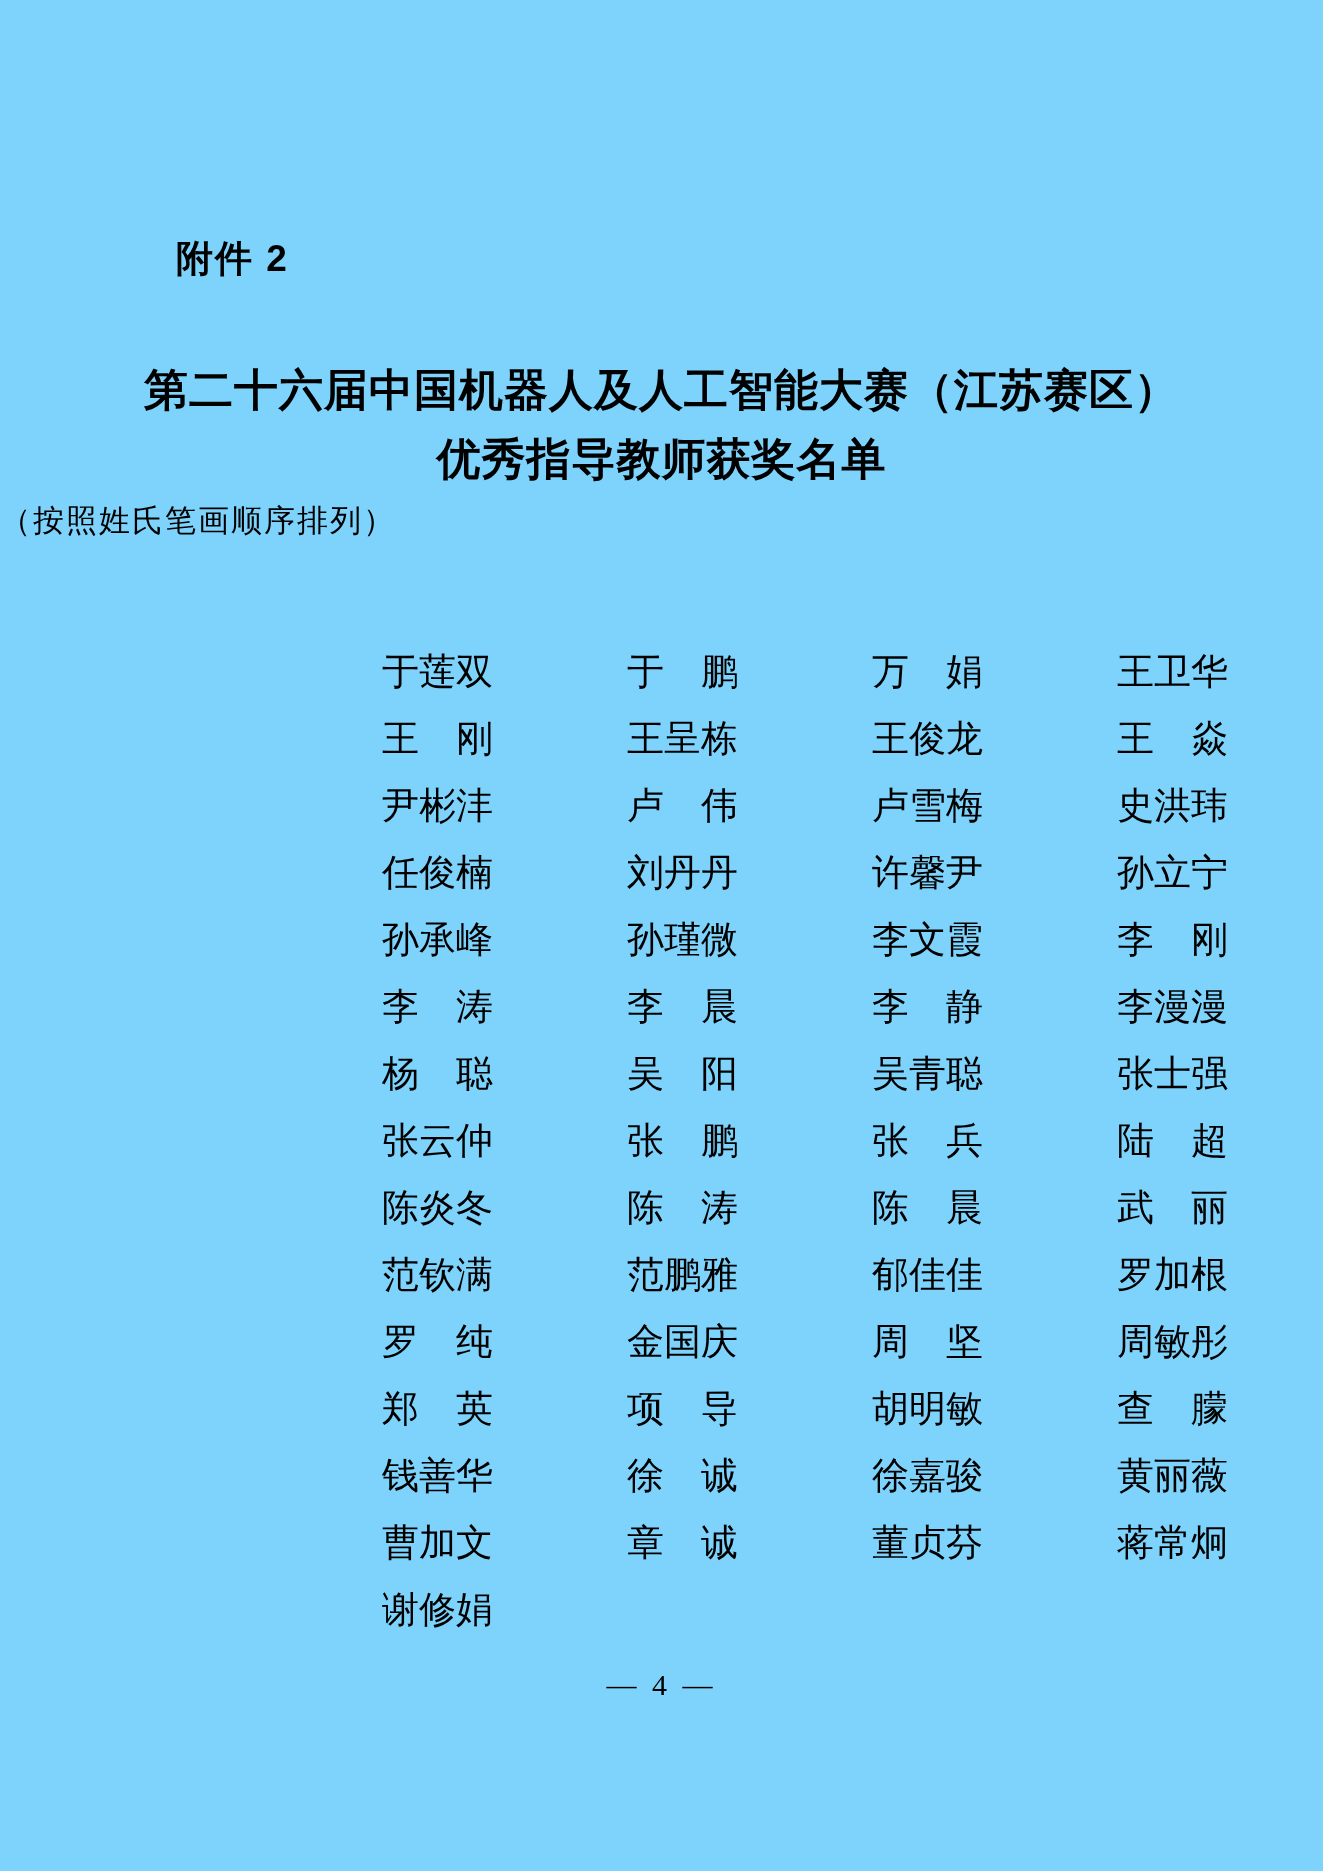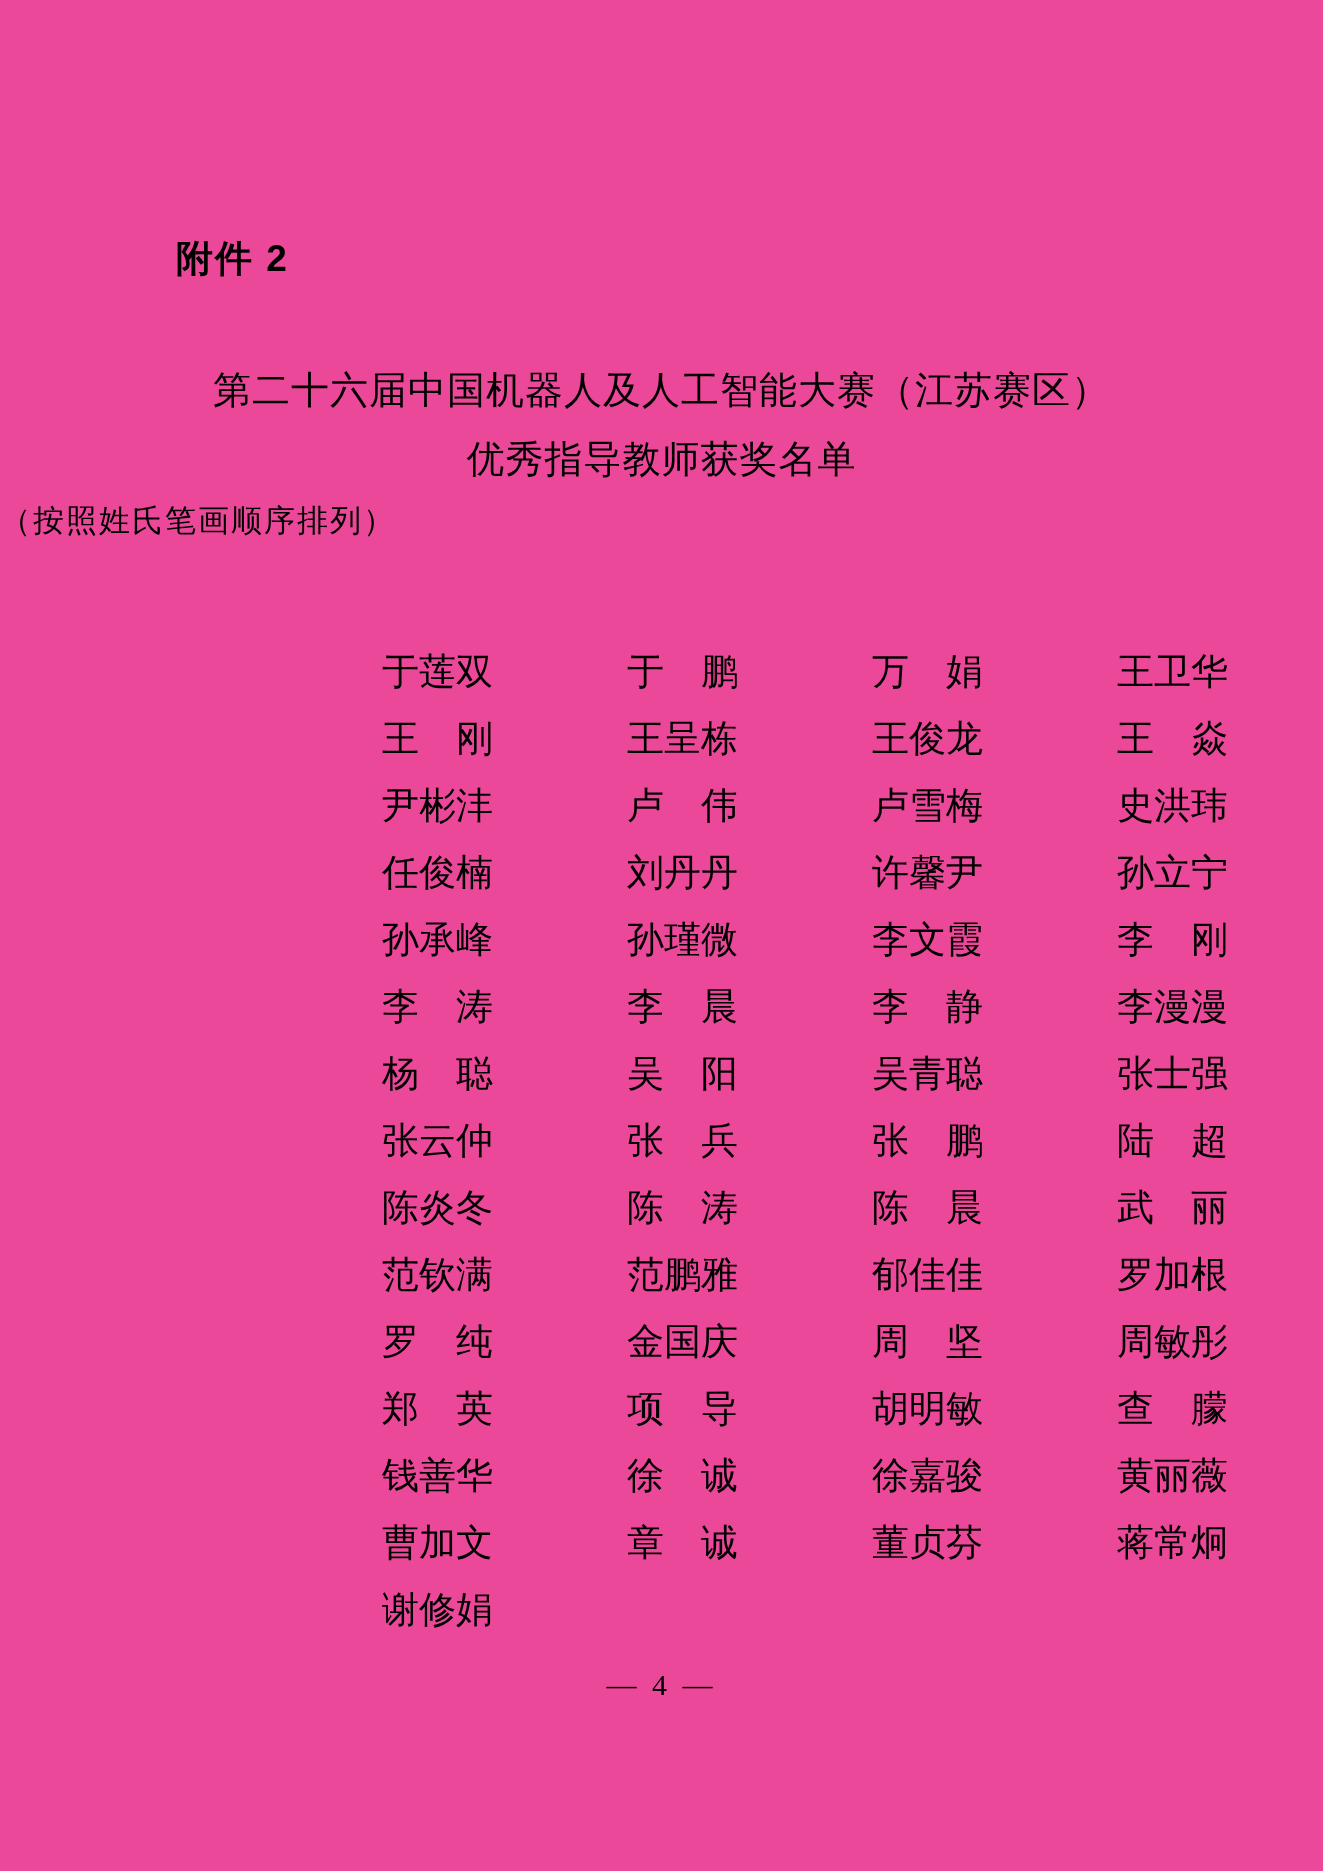--- a/index.html
+++ b/index.html
@@ -4,43 +4,43 @@
 <style>
   html, body {
     margin: 0;
     padding: 0;
     background: #ffffff;
   }
   .page {
     position: relative;
     width: 1323px;
     height: 1871px;
-    background: #ec4899;
+    background: #7dd3fc;
     color: #000000;
     font-family: "Liberation Serif", "DejaVu Serif", serif;
     overflow: hidden;
   }
   .attachment-label {
     position: absolute;
     left: 176px;
     top: 234px;
     font-family: "Liberation Sans", "DejaVu Sans", sans-serif;
     font-weight: 600;
     font-size: 37px;
     letter-spacing: 2px;
     white-space: pre;
   }
   .doc-title {
     position: absolute;
     left: 0;
     top: 356px;
     width: 100%;
     text-align: center;
-    font-weight: 400;
-    font-size: 38px;
+    font-weight: 700;
+    font-size: 44px;
     line-height: 69px;
     letter-spacing: 1px;
   }
   .sort-note {
     position: absolute;
     left: 0;
     top: 500px;
     width: 100%;
     font-size: 31px;
     letter-spacing: 2px;
@@ -107,22 +107,22 @@
     <span class="name">李　刚</span>
     <span class="name">李　涛</span>
     <span class="name">李　晨</span>
     <span class="name">李　静</span>
     <span class="name">李漫漫</span>
     <span class="name">杨　聪</span>
     <span class="name">吴　阳</span>
     <span class="name">吴青聪</span>
     <span class="name">张士强</span>
     <span class="name">张云仲</span>
+    <span class="name">张　鹏</span>
     <span class="name">张　兵</span>
-    <span class="name">张　鹏</span>
     <span class="name">陆　超</span>
     <span class="name">陈炎冬</span>
     <span class="name">陈　涛</span>
     <span class="name">陈　晨</span>
     <span class="name">武　丽</span>
     <span class="name">范钦满</span>
     <span class="name">范鹏雅</span>
     <span class="name">郁佳佳</span>
     <span class="name">罗加根</span>
     <span class="name">罗　纯</span>

